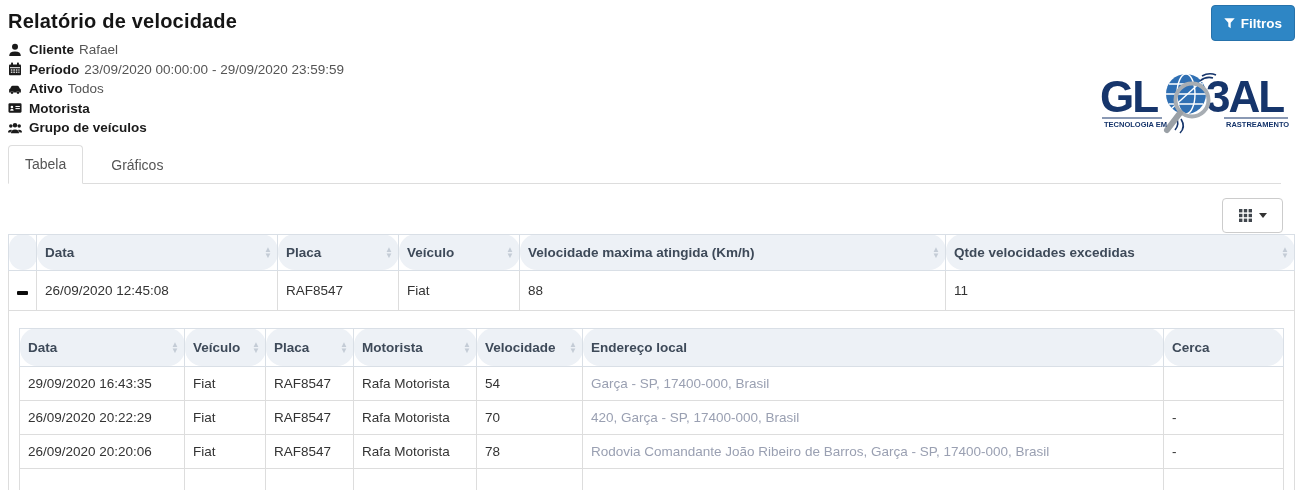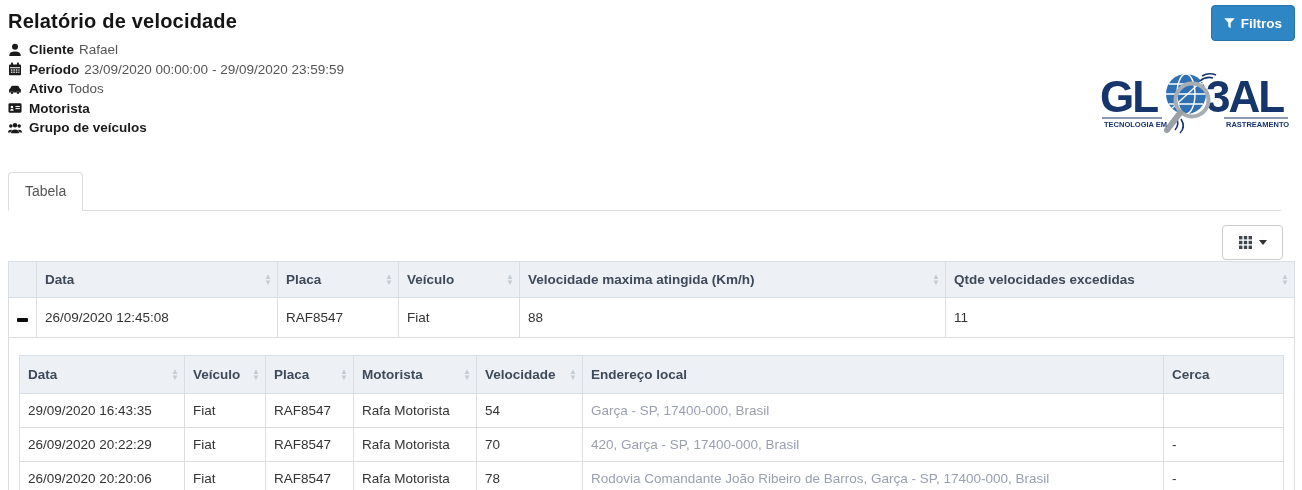--- a/index.html
+++ b/index.html
@@ -16,39 +16,39 @@
   .filters-btn { position:absolute; top:5px; right:7px; height:36px; padding:0 12px;
     background:#2e86c5; border:1px solid #2672ab; border-radius:4px; color:#fff;
     font-size:13.5px; font-weight:bold; display:flex; align-items:center; gap:6px; cursor:pointer;
     font-family:inherit; }
   .filters-btn svg { width:11px; height:11px; fill:#fff; }
 
   .logo { position:absolute; top:72px; right:12px; width:190px; height:62px; }
 
   
   .tabs { display:flex; align-items:flex-end; margin:7px 21px 0 8px; border-bottom:1px solid #ddd; }
-  .tab { font-size:14px; color:#555; padding:9px 16px; cursor:pointer; margin-bottom:-1px; line-height:19px;margin-top:27px; }
+  .tab { font-size:14px; color:#555; padding:9px 16px; cursor:pointer; margin-bottom:-1px; line-height:19px; }
   .tab.active { background:#fff; border:1px solid #ddd; border-bottom:1px solid #fff; border-radius:4px 4px 0 0; }
   .tab.inactive { margin-left:12px; }
 
   
   .toolbar { position:relative; height:50px; }
   .columns-btn { position:absolute; top:14px; right:19px; width:61px; height:35px; background:#fff;
     border:1px solid #ccc; border-radius:4px; display:flex; align-items:center; justify-content:center;
     gap:7px; cursor:pointer; }
   .columns-btn svg { width:13px; height:13px; fill:#40464d; }
   .caret-down { width:0; height:0; border-left:4px solid transparent; border-right:4px solid transparent;
     border-top:5px solid #333; }
 
   
   table { border-collapse:collapse; table-layout:fixed; font-size:13.5px; color:#333; }
   .main-table { width:1287px; margin-left:8px; }
   th, td { border:1px solid #ddd; text-align:left; vertical-align:middle; white-space:nowrap; overflow:hidden; }
   thead th { background:#edf1f6; border-color:#d9dfe6; color:#3e4a59; font-weight:bold;
-    position:relative; padding:9px 20px 9px 8px; line-height:17px; }
+    position:relative; padding:9px 20px 9px 8px; line-height:17px;border-radius:17px; }
   .main-table > tbody > tr.summary-row > td { padding:11px 8px; line-height:17px; background:#fff; }
   .expand-col { width:28px; }
   .expand-cell { text-align:center; cursor:pointer; }
   .minus-icon { display:inline-block; width:11px; height:3.5px; background:#0c0c0c; border-radius:1px; }
 
   .sort { position:absolute; right:5px; top:50%; transform:translateY(-50%); display:flex;
     flex-direction:column; align-items:center; color:#c4ccd6; font-size:8px; line-height:5.5px; }
 
   .detail-cell { padding:17px 10px 10px 10px; background:#fff; }
   .detail-table { width:100%; }
@@ -168,20 +168,23 @@
       </svg>
   </span>
   <b>Grupo de veículos</b>
   <span></span>
 </div>
 
 <div class="tabs">
   <div class="tab active">
     <span>Tabela</span>
   </div>
+  <div class="tab inactive">
+    <span>Gráficos</span>
+  </div>
 </div>
 
 <div class="toolbar">
   <div class="columns-btn">
     <svg viewBox="0 0 13 13">
       <rect x="0" y="0" width="3.4" height="3.4"></rect>
         <rect x="4.8" y="0" width="3.4" height="3.4"></rect>
         <rect x="9.6" y="0" width="3.4" height="3.4"></rect>
       <rect x="0" y="4.8" width="3.4" height="3.4"></rect>
         <rect x="4.8" y="4.8" width="3.4" height="3.4"></rect>

